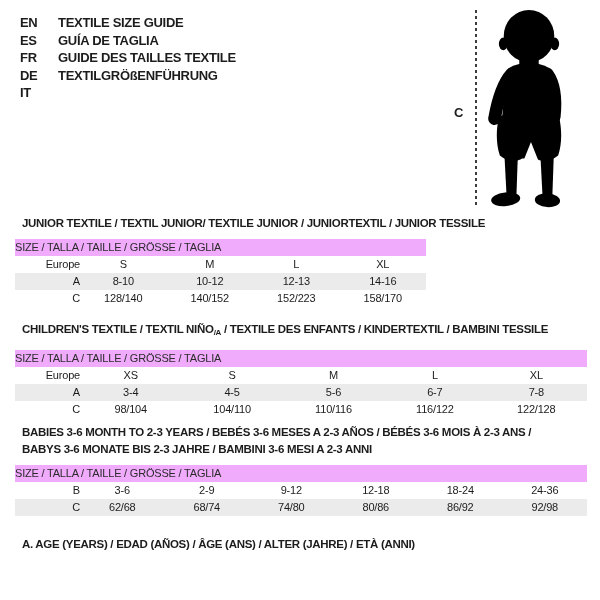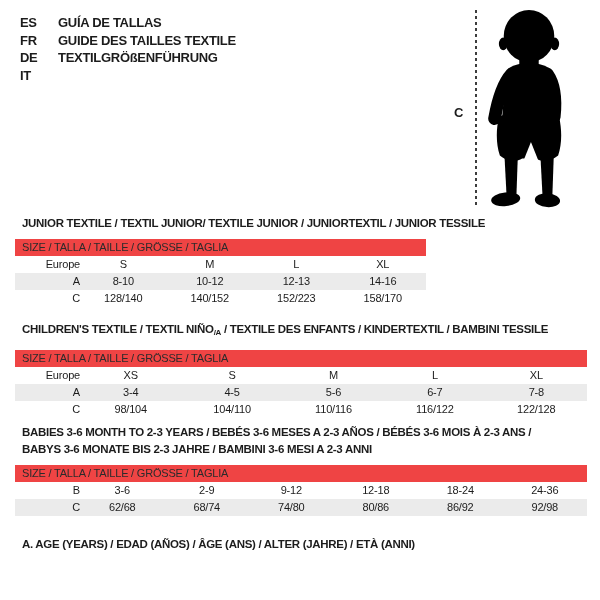--- a/index.html
+++ b/index.html
@@ -15,42 +15,46 @@
   .measure-line{position:absolute;left:475px;top:10px;width:2px;height:197px;
     background-image:repeating-linear-gradient(to bottom,#3d3d3d 0 3px,transparent 3px 6px);}
   .c-label{position:absolute;left:454px;top:105px;font-weight:bold;font-size:13px;}
   .baby-svg{position:absolute;left:483px;top:6px;}
 
   
   .section{position:absolute;left:0;width:600px;}
   .sec-title{margin-left:22px;font-weight:bold;font-size:11.5px;line-height:17px;letter-spacing:-0.3px;white-space:nowrap;}
   .sec-title .sub{font-size:8px;vertical-align:-2px;}
   .t-wrap{margin-left:15px;}
-  .size-bar{height:17px;background:#ef4444;font-size:11px;line-height:17px;padding-left:7px;color:#2b2b2b;letter-spacing:-0.2px;}
+  .size-bar{height:17px;background:#f0abfc;font-size:11px;line-height:17px;color:#2b2b2b;letter-spacing:-0.2px;}
   table{border-collapse:collapse;table-layout:fixed;width:100%;}
   td{height:17px;font-size:11px;line-height:17px;text-align:center;padding:0;letter-spacing:-0.2px;}
   td.lbl{width:58px;text-align:right;padding-left:7px;}
   tbody tr:nth-child(even) td{background:#ebebeb;}
 
   #sec0{top:215px;} #sec0 .t-wrap{width:411px;margin-top:7px;}
   #sec1{top:321px;} #sec1 .t-wrap{width:572px;margin-top:9px;}
   #sec2{top:424px;} #sec2 .t-wrap{width:572px;margin-top:7px;}
 
   
   .footnotes{position:absolute;left:22px;top:535px;font-weight:bold;font-size:11.5px;line-height:18.5px;letter-spacing:-0.3px;}
 </style>
 </head>
 <body>
 
 <div class="page">
 
   <div class="lang-block">
     <div class="lang-row">
+      <span class="lang-code">EN</span>
+      <span>TEXTILE SIZE GUIDE</span>
+    </div>
+    <div class="lang-row">
       <span class="lang-code">ES</span>
-      <span>GUÍA DE TALLAS</span>
+      <span>GUÍA DE TAGLIA</span>
     </div>
     <div class="lang-row">
       <span class="lang-code">FR</span>
       <span>GUIDE DES TAILLES TEXTILE</span>
     </div>
     <div class="lang-row">
       <span class="lang-code">DE</span>
       <span>TEXTILGRÖßENFÜHRUNG</span>
     </div>
     <div class="lang-row">

